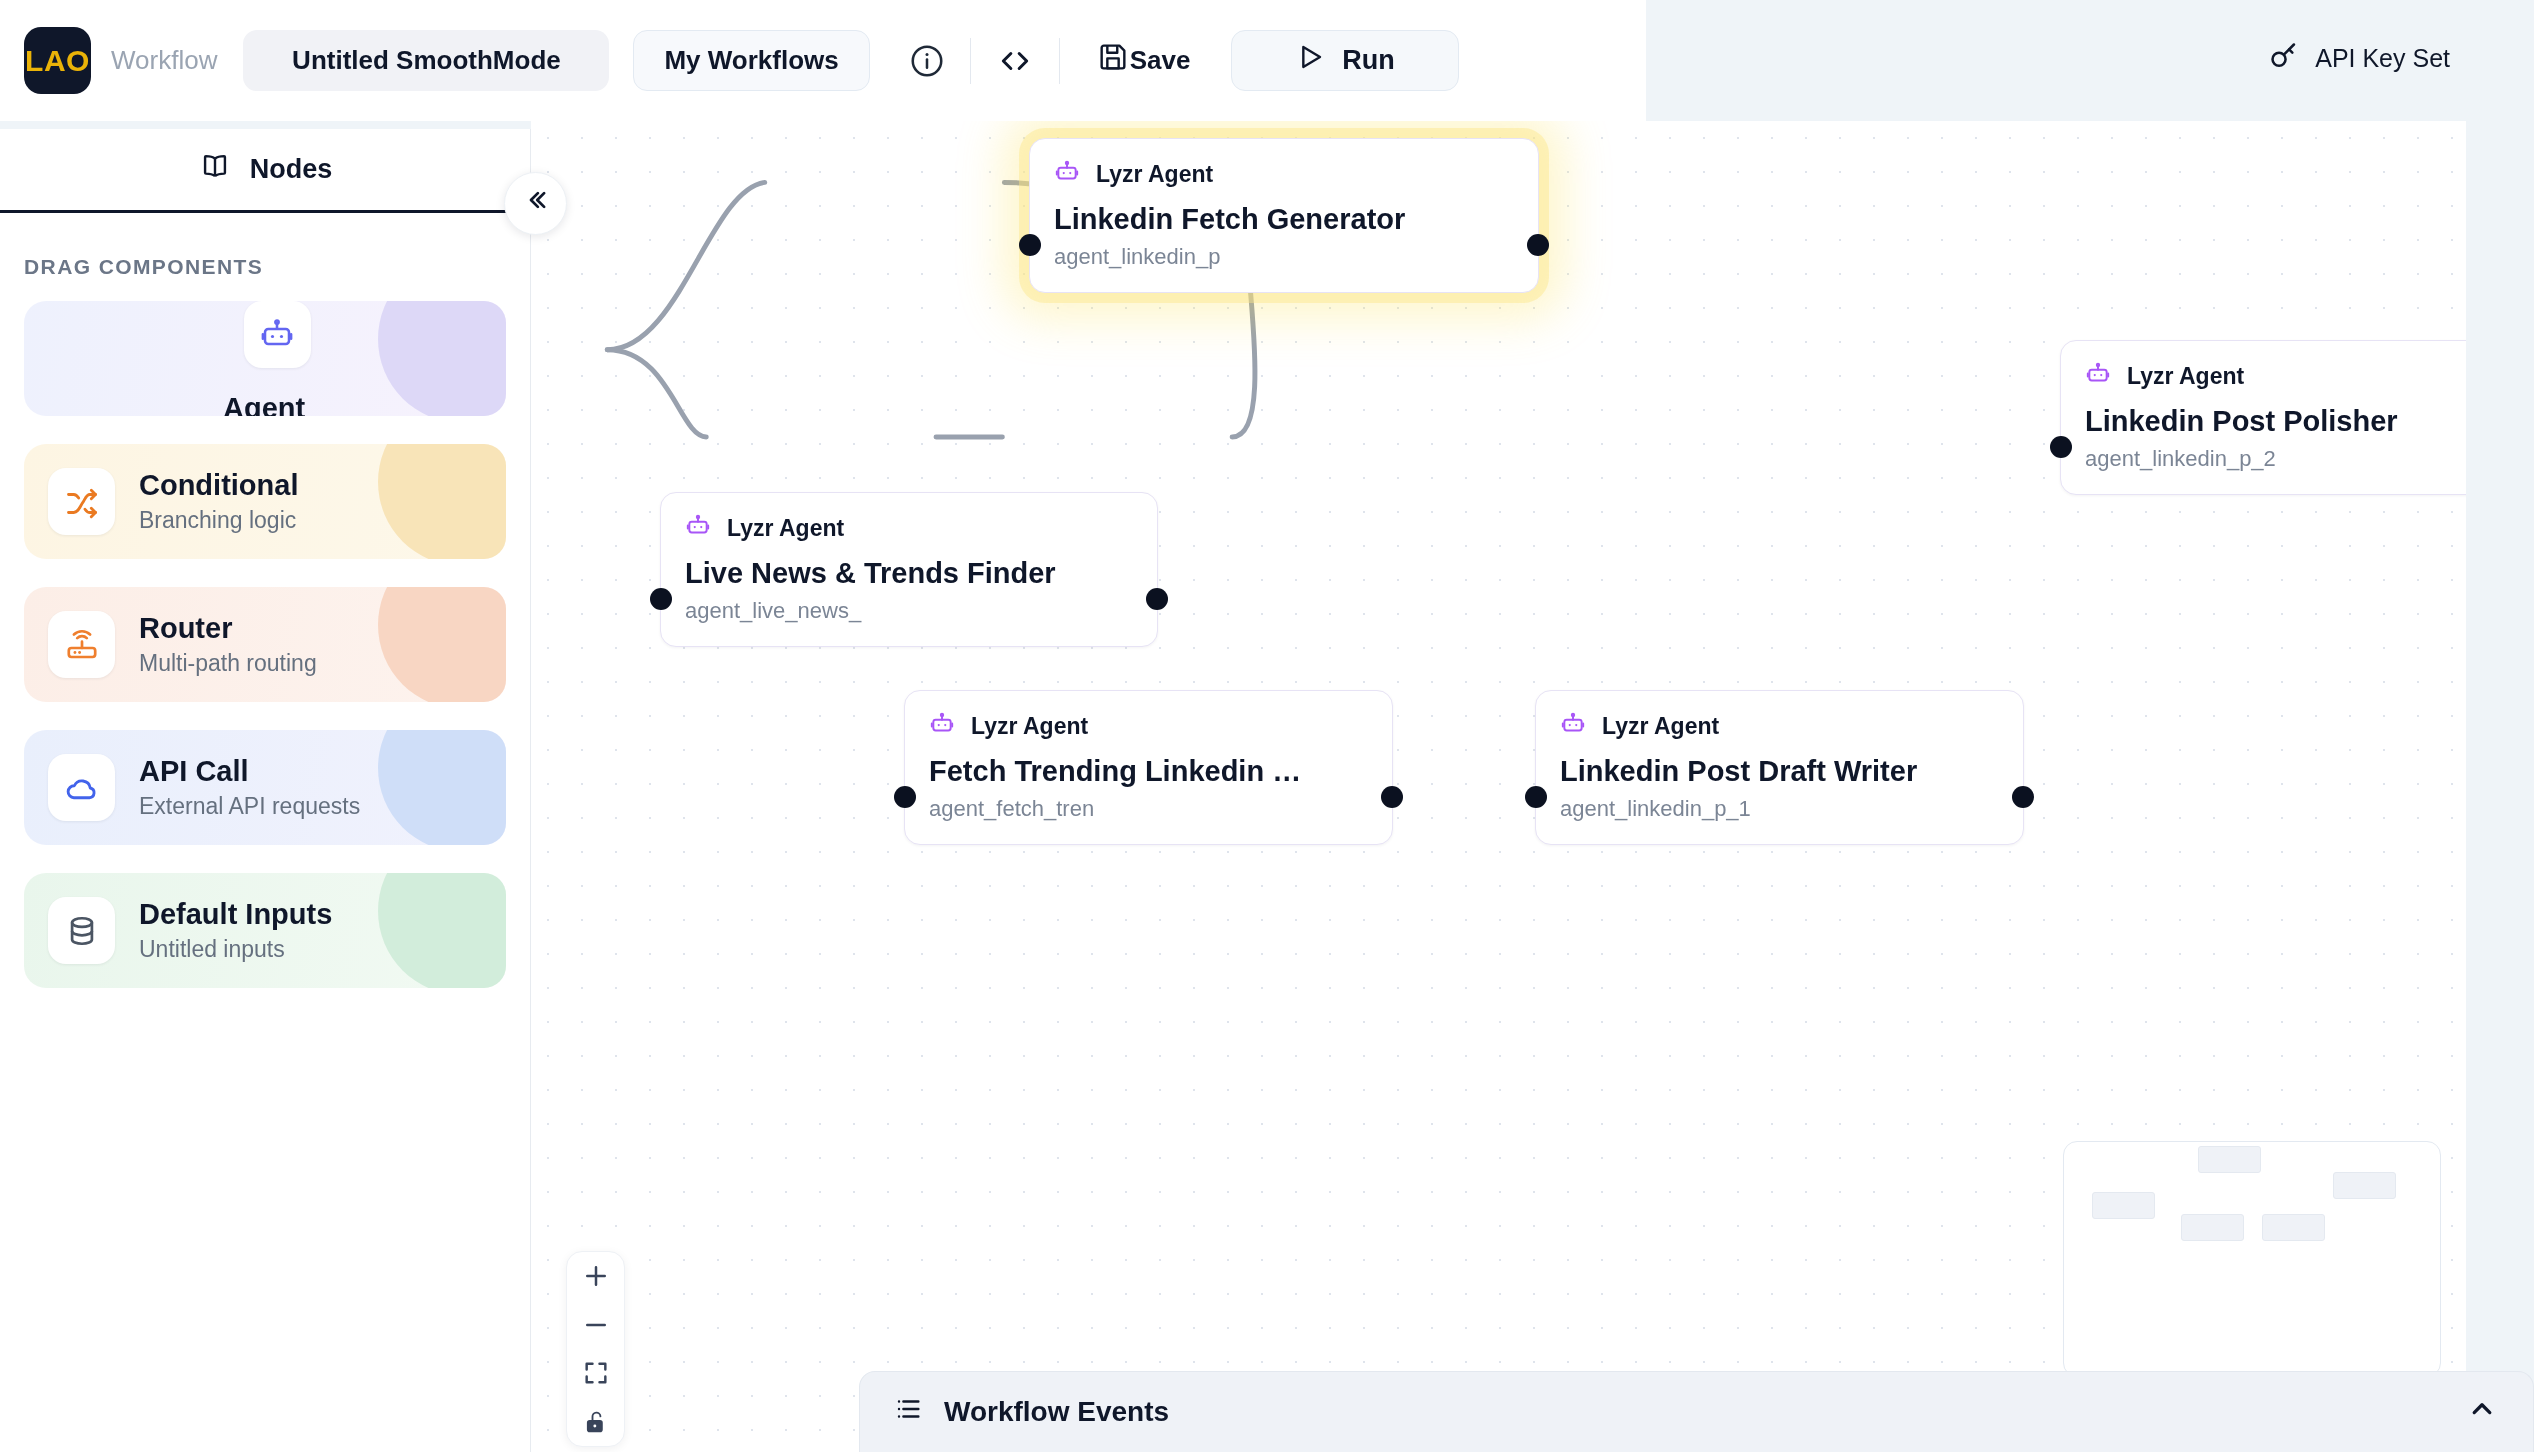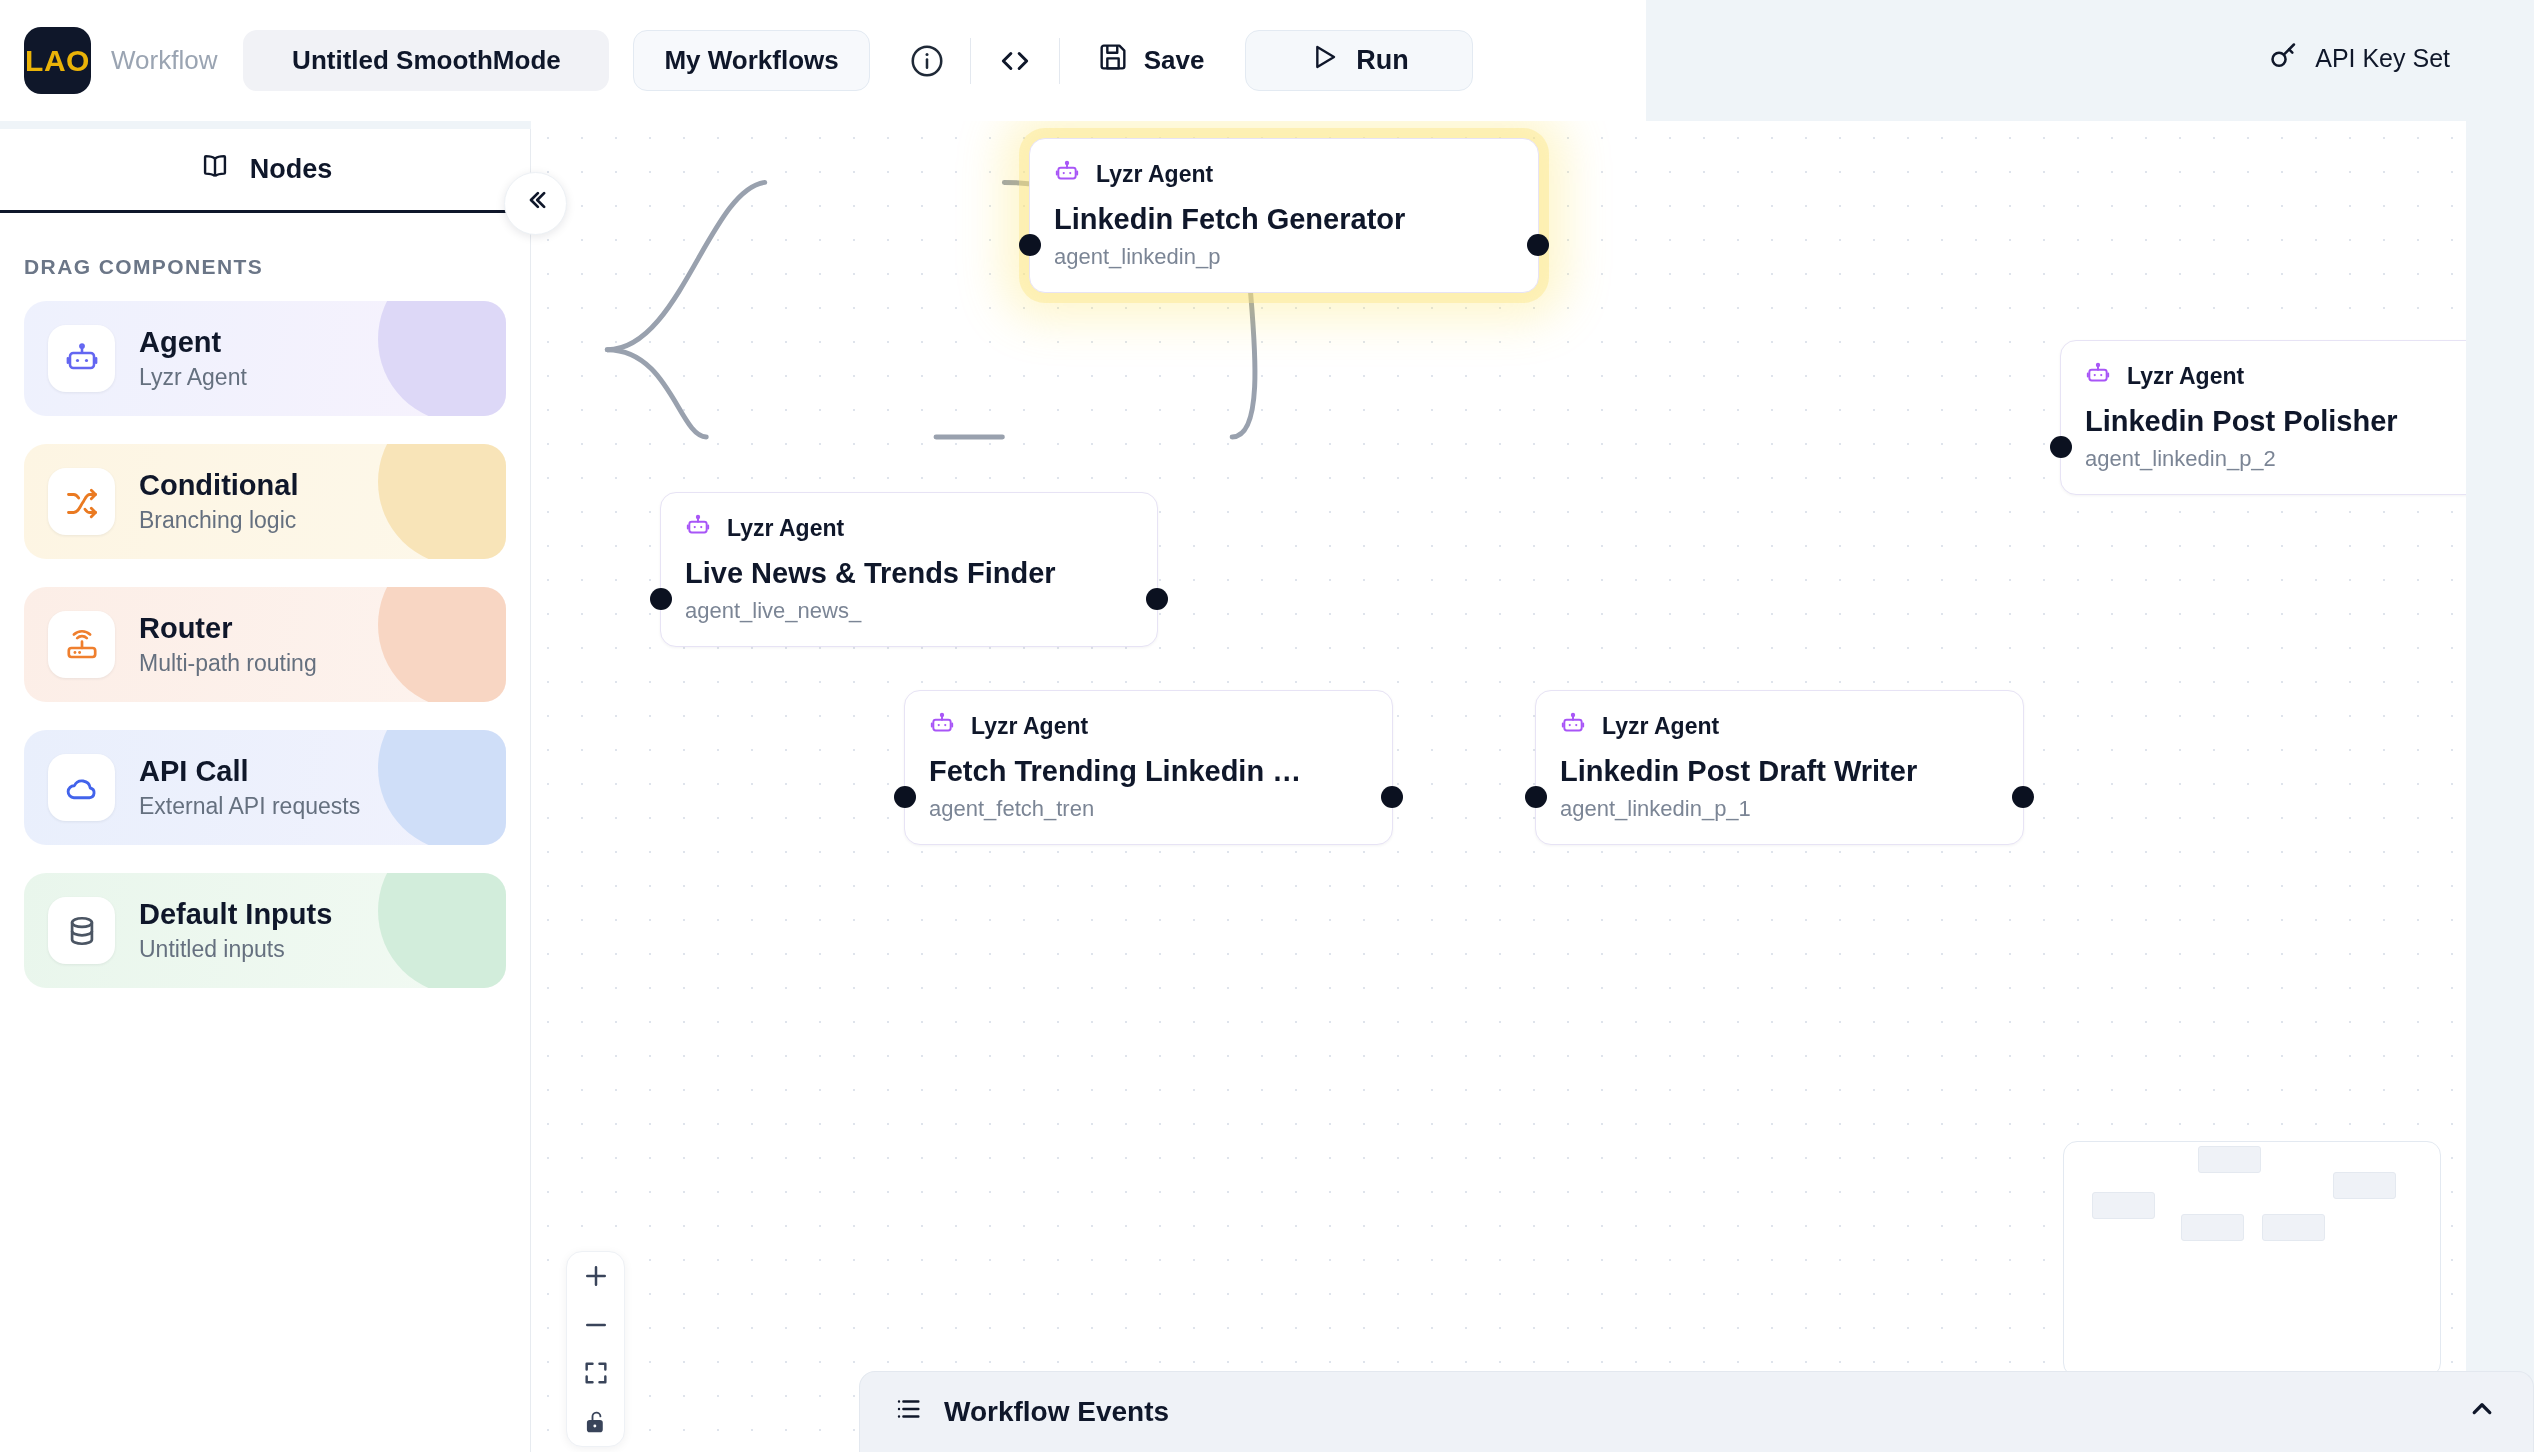--- a/index.html
+++ b/index.html
@@ -45,21 +45,21 @@
   .info-btn {
     margin-left: 36px; width: 42px; height: 42px; flex: none;
     display:flex; align-items:center; justify-content:center;
   }
   .vsep { width: 1px; height: 46px; background: #e3e8ef; margin: 0 22px; flex:none; }
   .code-btn {
     width: 44px; height: 44px; display:flex; align-items:center; justify-content:center;
     color:#0f172a; font-size: 26px; font-weight: 400;
   }
   .save-btn {
-    display:flex; align-items:center; gap: 14px;
+    display:flex; align-items:center; 
     height: 55px; padding: 0 14px; border-radius: 12px;
     color:#0f172a; font-size: 26px; font-weight: 600;
     background: transparent; border: none;
     font-family: "Liberation Sans", sans-serif;
   }
   .run-btn {
     margin-left: 26px;
     display:flex; align-items:center; justify-content:center; gap: 16px;
     width: 228px; height: 61px; border-radius: 14px;
     background: #f5f8fb; border: 1px solid #e3eaf2;
@@ -246,21 +246,21 @@
           <path d="M12 6.8C13.6 5.4 15.7 5 18.4 5c.33 0 .6.26.6.6v11.2c0 .35-.27.6-.6.6-2.6 0-4.7.4-6.4 1.7"></path>
           <path d="M12 6.8v12.3"></path>
         </svg>
       </span>
       <span>Nodes</span>
     </div>
 
     <div class="drag-label">DRAG COMPONENTS</div>
 
     <div class="comp-list" id="comp-list">
-        <div class="comp-card" style="background: linear-gradient(100deg, rgb(238, 241, 253), rgb(247, 242, 253));">
+        <div class="comp-card" style="background: linear-gradient(100deg, rgb(238, 241, 253), rgb(247, 242, 253)); flex-direction: column;">
           <div class="comp-blob" style="background:#ddd8f7"></div>
           <div class="comp-icon">
             <svg width="36" height="36" viewBox="0 0 24 24" fill="none" stroke="#6366f1" stroke-width="1.7" stroke-linejoin="round">
               <rect x="4" y="8" width="16" height="10" rx="2.2"></rect>
               <path d="M12 4.2v3.6" stroke-linecap="round"></path>
               <circle cx="12" cy="3.4" r="1.1"></circle>
               <path d="M2.6 11.5v3M21.4 11.5v3" stroke-linecap="round"></path>
               <circle cx="9" cy="13" r="1.05" fill="#6366f1" stroke="none"></circle>
               <circle cx="15" cy="13" r="1.05" fill="#6366f1" stroke="none"></circle>
             </svg>

